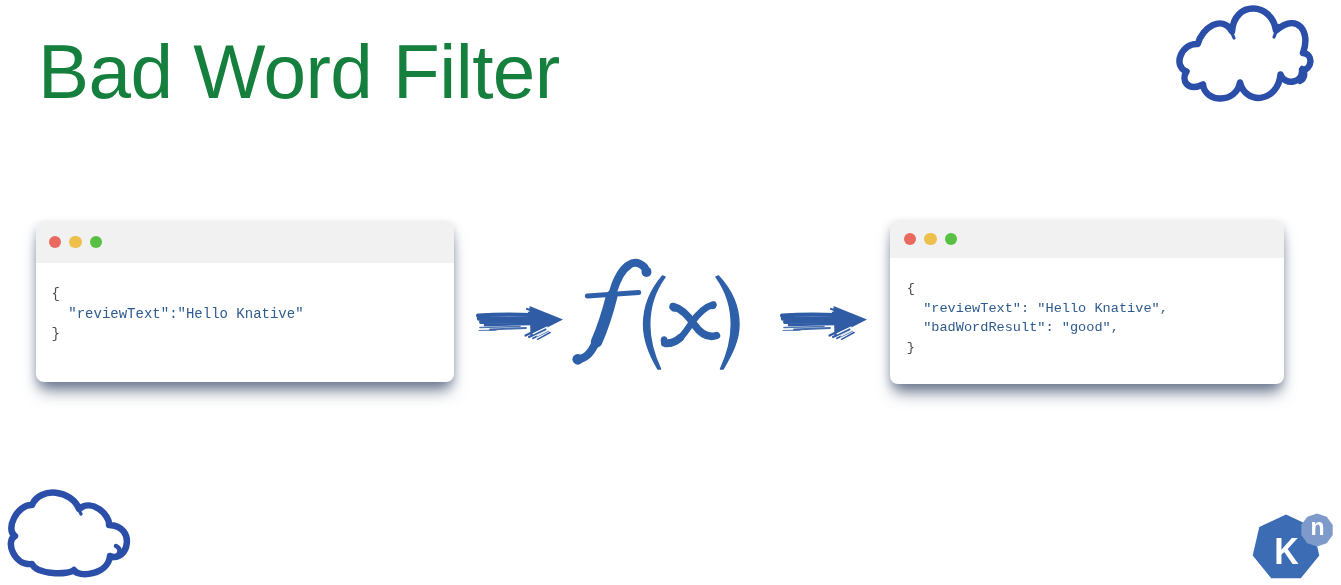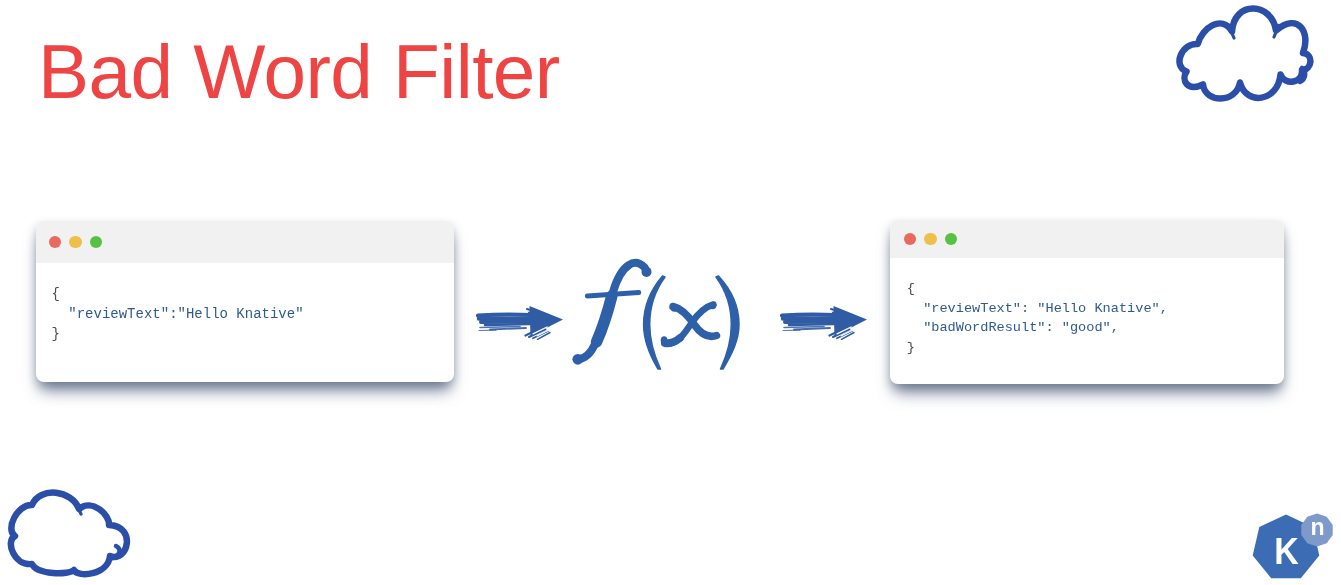--- a/index.html
+++ b/index.html
@@ -1,18 +1,18 @@
 <!DOCTYPE html>
 <html><head>
 <meta charset="utf-8">
 <style>
   html,body{margin:0;padding:0;}
   body{width:1341px;height:585px;background:#ffffff;overflow:hidden;position:relative;
        font-family:"Liberation Sans", sans-serif;}
-  .title{position:absolute;left:38px;top:28px;font-size:76.5px;color:#ef4444;
+  .title{position:absolute;left:38px;top:28px;font-size:76.5px;color:#15803d;
          letter-spacing:-0.55px;font-weight:400;white-space:nowrap;}
   .win{position:absolute;background:#fff;border-radius:8px;
        box-shadow:0 12px 16px -4px rgba(70,85,115,0.75), 0 4px 9px rgba(70,85,115,0.30);}
   .titlebar{background:#f1f1f1;border-radius:8px 8px 0 0;
             display:flex;align-items:center;}
   .dot{width:12.4px;height:12.4px;border-radius:50%;margin-right:8.1px;}
   .dot.r{background:#e9695f;}
   .dot.y{background:#eec04b;}
   .dot.g{background:#58c143;}
   pre.code{margin:0;font-family:"Liberation Mono",monospace;color:#4a4a4a;}

